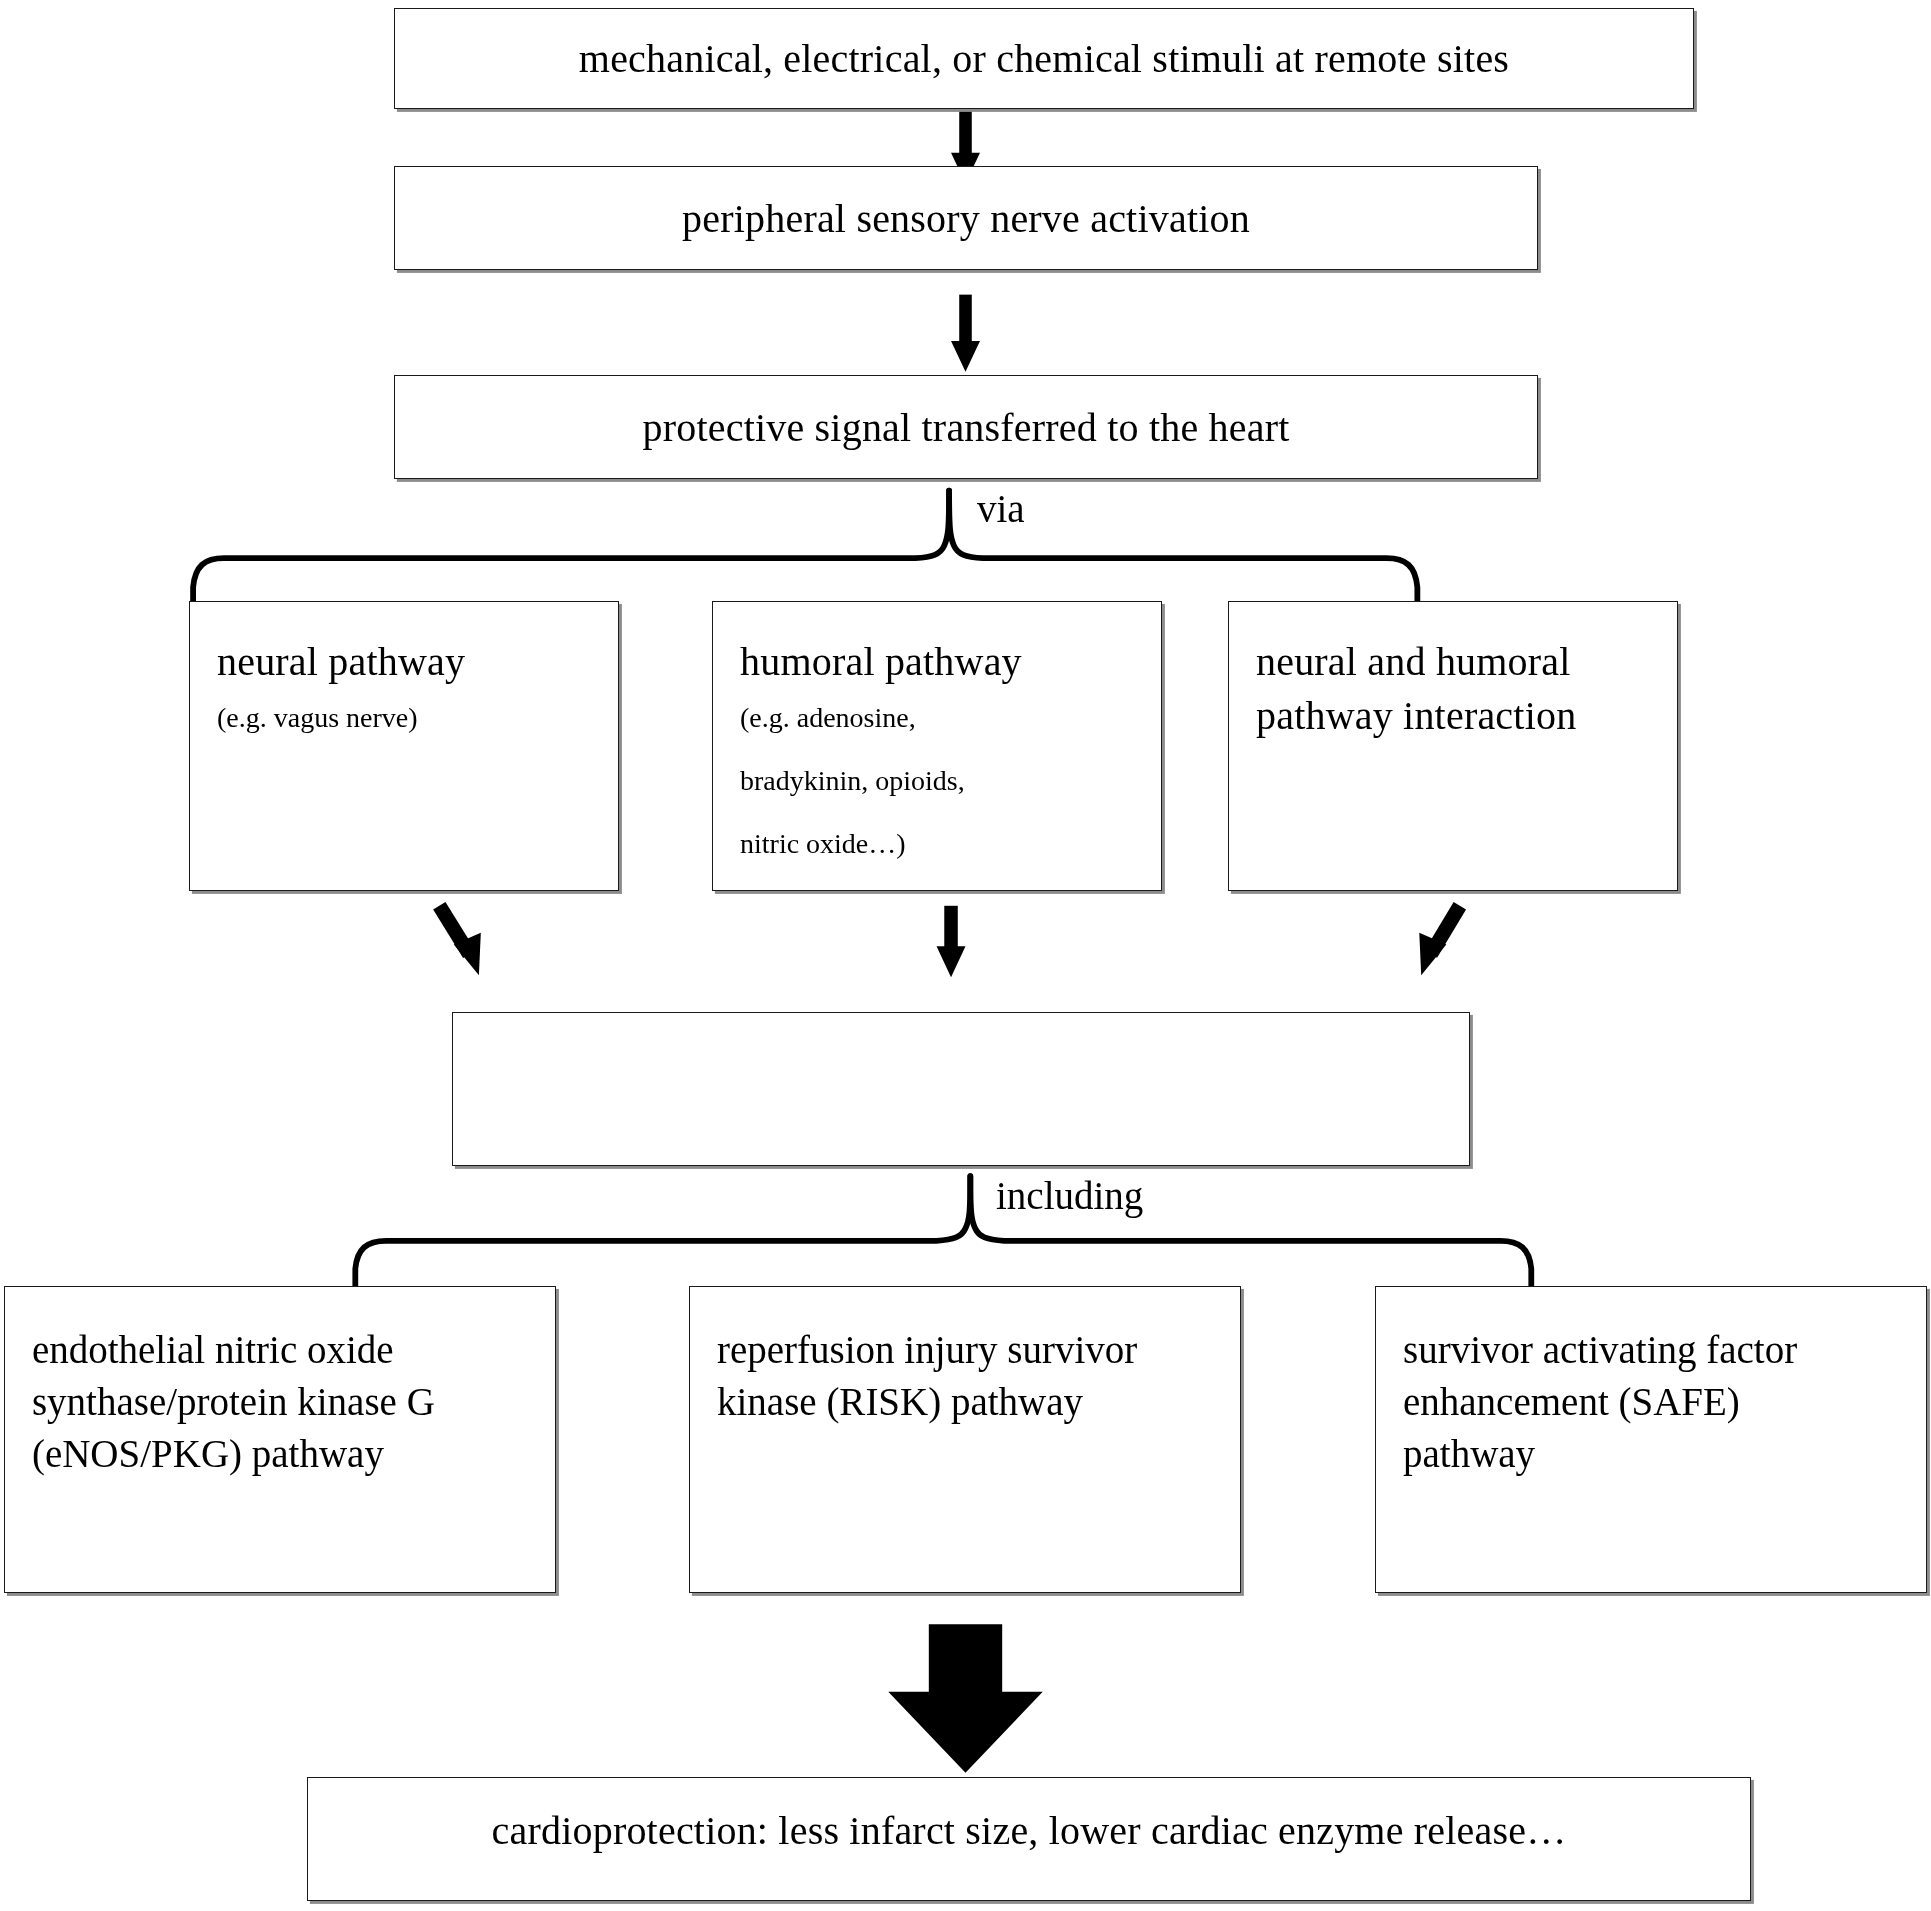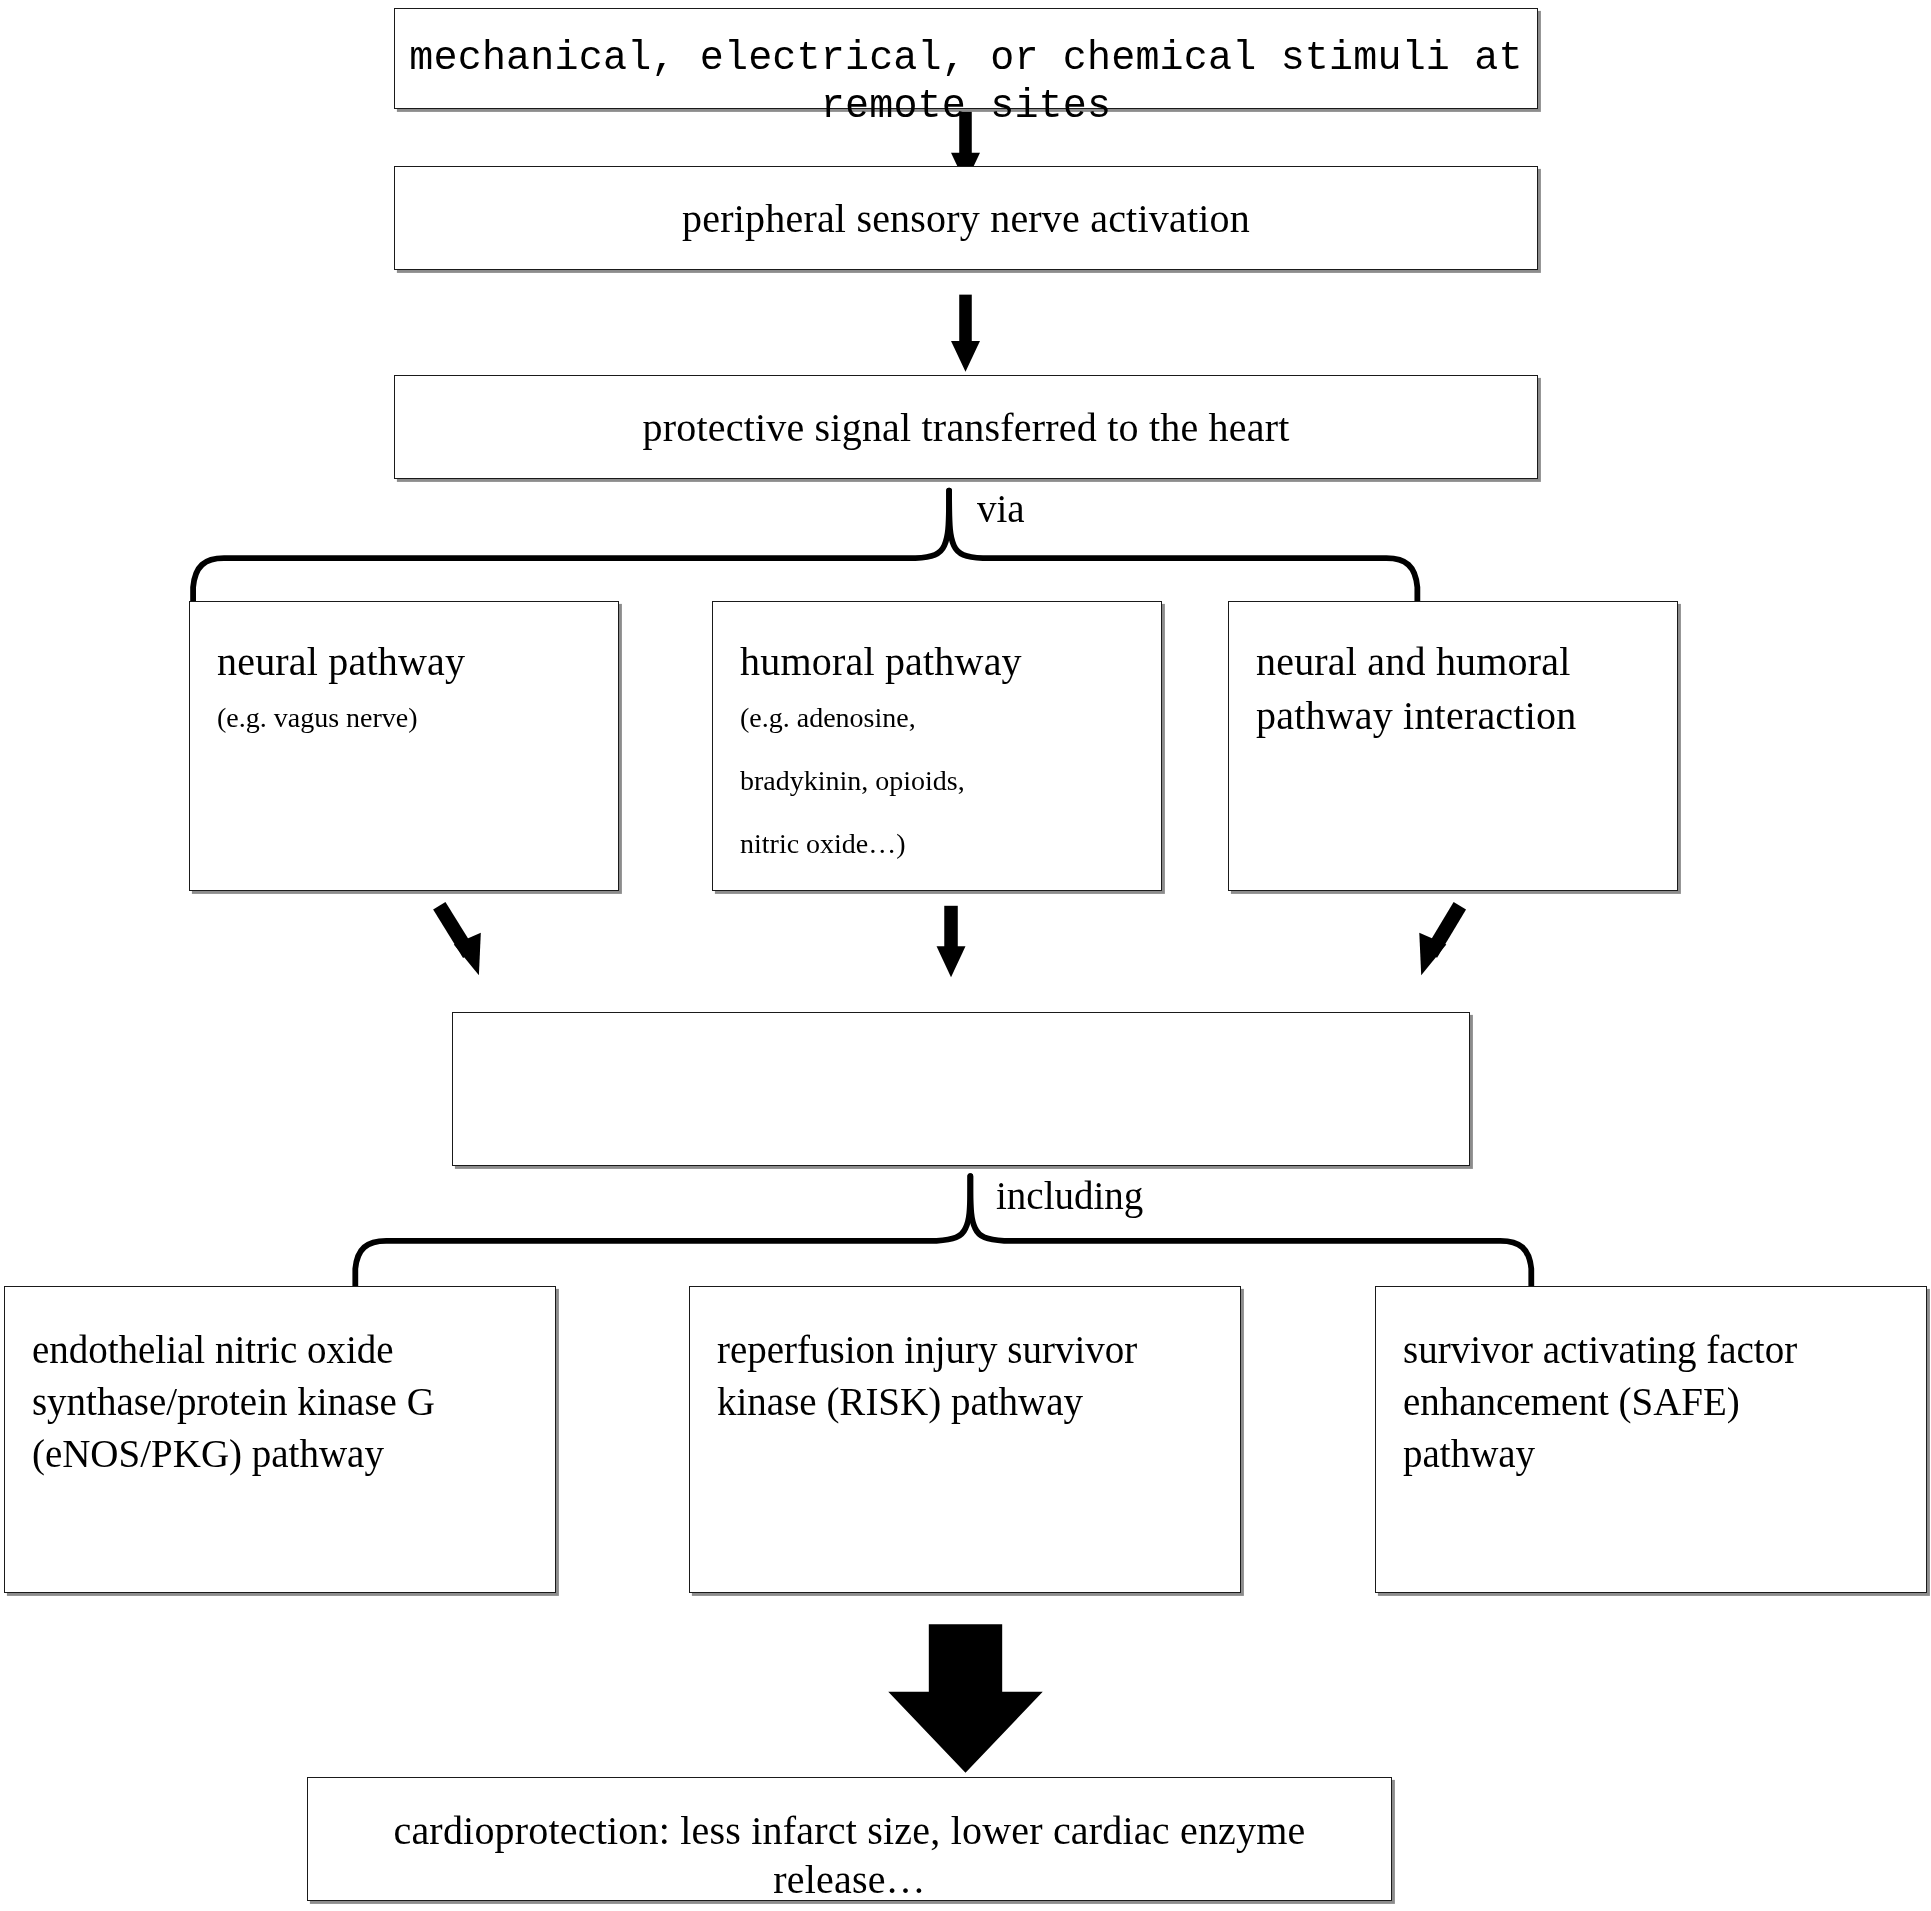--- a/index.html
+++ b/index.html
@@ -123,21 +123,21 @@
                L 1554 1285
                C 1574 1285, 1584 1293, 1586 1314
                L 1586 1342"></path>
     </g>
 
     <g>
       <polygon points="962,1682 1038,1682 1038,1752 1080,1752 1000,1836 920,1752 962,1752" fill="#000"></polygon>
     </g>
   </svg>
 
-  <div class="box center-line" style="left:394px; top:7.7px; width:1144px; height:101px;font-family:Liberation Mono, monospace;">
+  <div class="box center-line" style="left:394px; top:7.7px; width:1300px; height:101px;">
     <div class="txt t-main" style="top:26px;">mechanical, electrical, or chemical stimuli at remote sites</div>
   </div>
 
   <div class="box center-line" style="left:394px; top:166px; width:1144px; height:104px;">
     <div class="txt t-main" style="top:28px;">peripheral sensory nerve activation</div>
   </div>
 
   <div class="box center-line" style="left:394px; top:375px; width:1144px; height:104px;">
     <div class="txt t-main" style="top:28px;">protective signal transferred to the heart</div>
   </div>
@@ -176,18 +176,18 @@
     <div class="txt t-mid" style="top:37px;">reperfusion injury survivor</div>
     <div class="txt t-mid" style="top:89px;">kinase (RISK) pathway</div>
   </div>
 
   <div class="box" style="left:1375px; top:1286px; width:552px; height:307px;">
     <div class="txt t-mid" style="top:37px;">survivor activating factor</div>
     <div class="txt t-mid" style="top:89px;">enhancement (SAFE)</div>
     <div class="txt t-mid" style="top:141px;">pathway</div>
   </div>
 
-  <div class="box center-line" style="left:307px; top:1777px; width:1085px; height:124px;">
+  <div class="box center-line" style="left:307px; top:1777px; width:1444px; height:124px;">
     <div class="txt t-main" style="top:29px;">cardioprotection: less infarct size, lower cardiac enzyme release…</div>
   </div>
 
 </div>
 
 
 </body></html>

